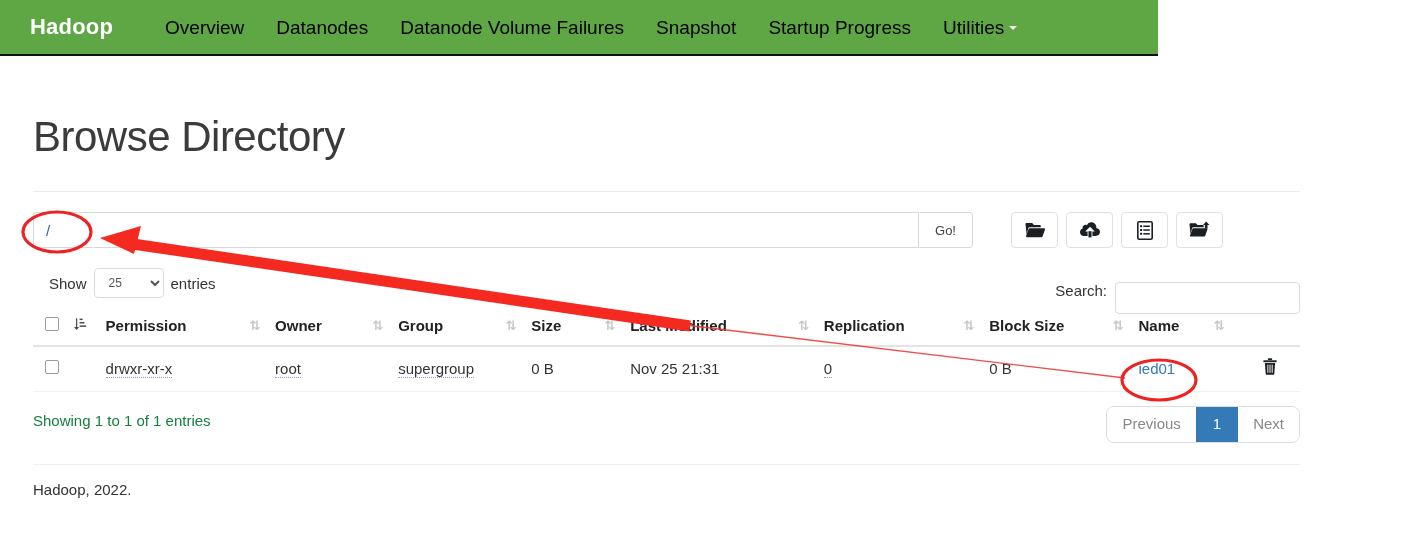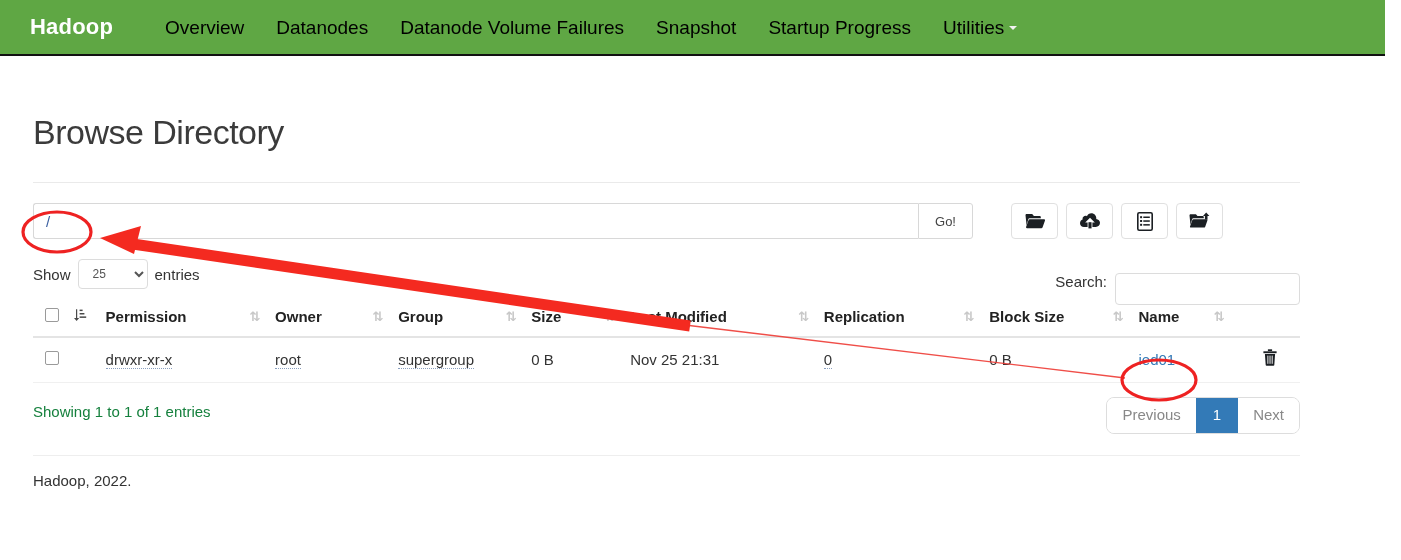--- a/index.html
+++ b/index.html
@@ -11,21 +11,21 @@
     overflow: hidden;
     background: #ffffff;
     font-family: "Liberation Sans", sans-serif;
     color: #333333;
   }
 
   
   .navbar {
     position: absolute;
     top: 0; left: 0;
-    width: 1385px;
+    width: 1158px;
     height: 56px;
     background: #5fa744;
     border-bottom: 2px solid #111111;
     display: flex;
     align-items: center;
     padding-left: 30px;
   }
   .brand {
     color: #ffffff;
     font-size: 22px;
@@ -61,21 +61,21 @@
 
   
   .container {
     position: absolute;
     top: 56px;
     left: 33px;
     width: 1267px;
   }
 
   .page-title {
-    font-size: 34px;
+    font-size: 42px;
     font-weight: normal;
     color: #3b3b3b;
     margin: 58px 0 0 0;
     line-height: 1.1;
     letter-spacing: -0.5px;
   }
   .title-rule {
     margin-top: 31px;
     border-top: 1px solid #eaeaea;
     width: 1267px;
@@ -139,21 +139,21 @@
   .icon-btn svg { display: block; }
 
   
   .controls-row {
     position: relative;
     margin-top: 18px;
     height: 34px;
   }
   .show-entries {
     position: absolute;
-    left: 0; top: 0;
+    left: 16px; top: 0;
     display: flex;
     align-items: center;
     font-size: 15px;
     color: #333333;
     height: 34px;
   }
   .entries-select {
     margin: 0 7px;
     width: 70px;
     height: 30px;

